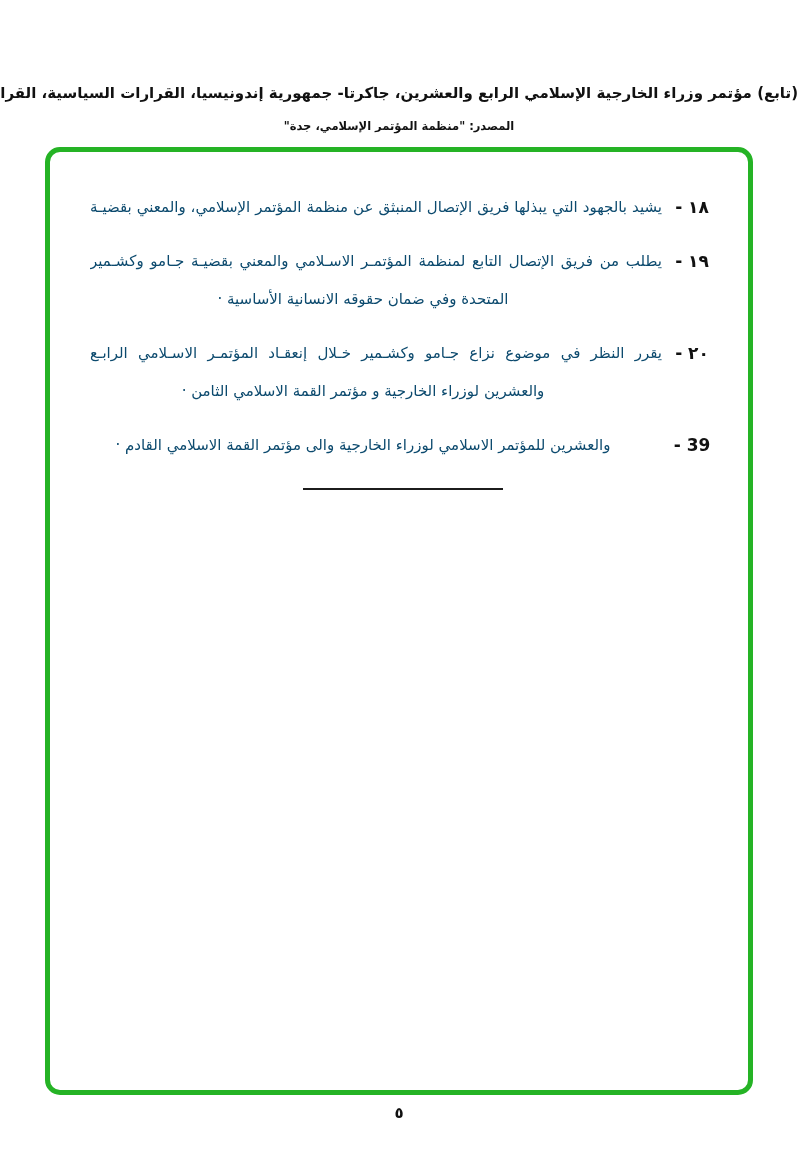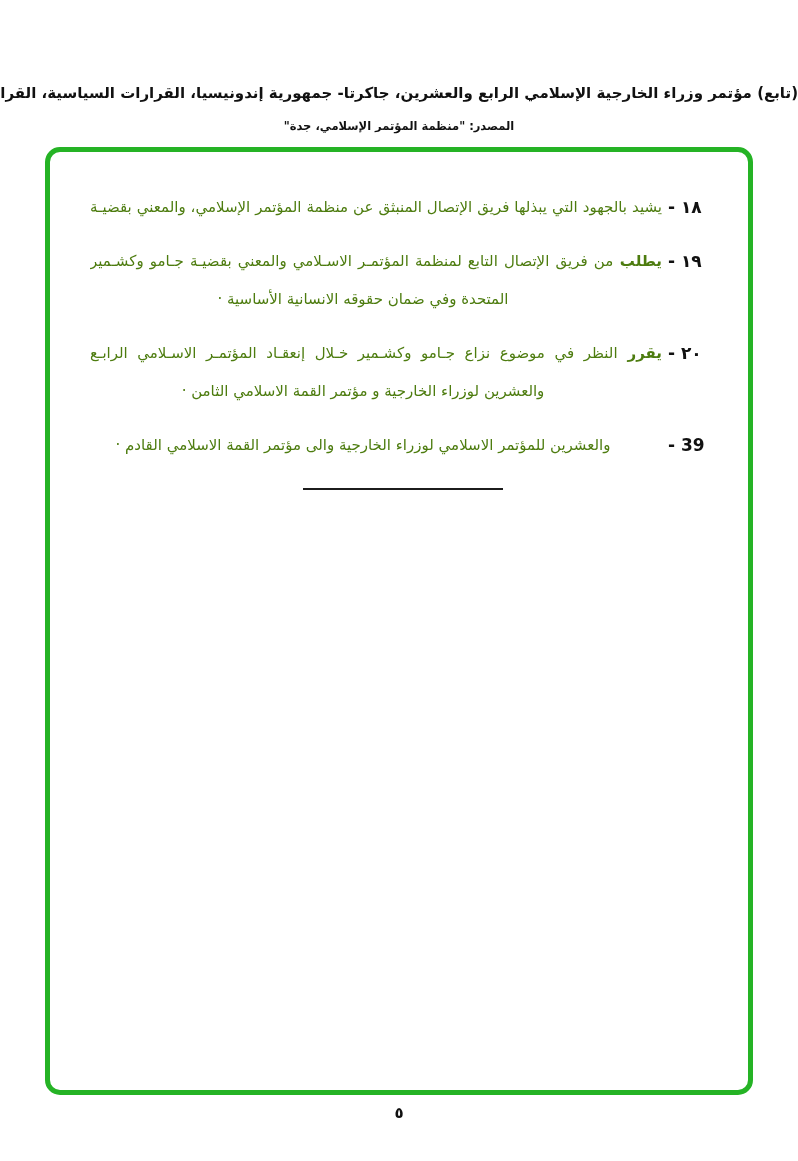--- a/index.html
+++ b/index.html
@@ -30,37 +30,37 @@
     border:5px solid #25b325;
     border-radius:15px;
     padding:36px 32px 0 40px;
   }
   
   .items{direction:rtl;}
   .item{display:flex;direction:rtl;column-gap:6px;}
   .item + .item{margin-top:16px;}
   .num{
     flex:0 0 48px;width:48px;
-    direction:rtl;text-align:left;
+    direction:rtl;text-align:center;
     font-size:17px;font-weight:bold;color:#111;
     line-height:38px;
   }
   .body{flex:0 0 572px;width:572px;direction:rtl;}
   .line{
     direction:rtl;
-    font-size:15px;color:#4d7c0f;
+    font-size:15px;color:#0c4a6e;
     line-height:38px;height:38px;
     overflow:hidden;
   }
   .line.full{text-align:justify;text-align-last:justify;}
   .line.cont-full{text-align:justify;text-align-last:justify;padding-right:26px;}
   .line.cont{text-align:center;padding-right:26px;}
   .line.short{text-align:right;padding-right:215px;}
   .lead{font-weight:normal;}
-  .lead.bold{font-weight:bold;margin-top:36px;}
+  .lead.bold{font-weight:normal;margin-top:36px;}
   
   .end-rule{
     width:200px;height:2px;background:#1c1c1c;
     margin:24px auto 0 auto;
   }
   
   .page-number{
     position:absolute;top:1104px;left:0;width:100%;
     text-align:center;
     font-size:15px;font-weight:bold;color:#111;

